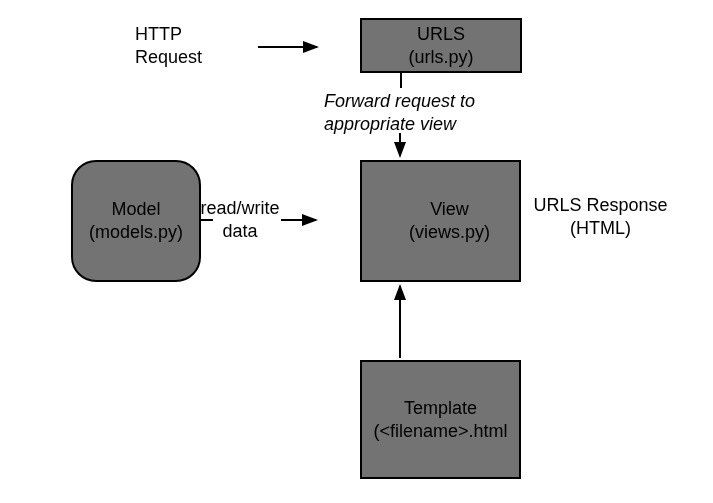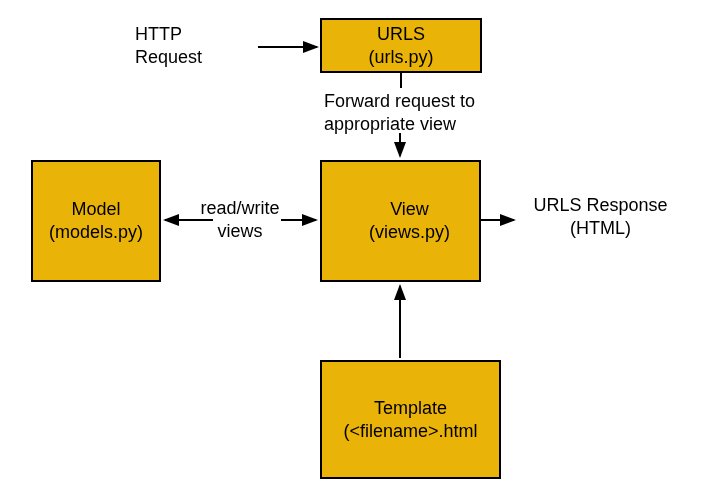--- a/index.html
+++ b/index.html
@@ -15,35 +15,36 @@
     font-family: "Liberation Sans", sans-serif;
     font-size: 18px;
     line-height: 23px;
     color: #000000;
     overflow: hidden;
   }
   .node {
     position: absolute;
     box-sizing: border-box;
     border: 2px solid #000000;
-    background: #eab308;
+    background: #737373;
     display: flex;
     align-items: center;
     justify-content: center;
     text-align: center;
+    margin-left: 40px;
   }
   .ml { white-space: pre-line; }
   #node-urls     { left: 320px; top: 18px;  width: 162px; height: 55px; }
-  #node-model    { left: 31px;  top: 160px; width: 130px; height: 122px; }
+  #node-model    { left: 31px;  top: 160px; width: 130px; height: 122px; border-radius: 25px; }
   #node-view     { left: 320px; top: 160px; width: 161px; height: 122px; padding-left: 18px; }
-  #node-template { left: 320px; top: 360px; width: 181px; height: 119px; align-items: center; }
+  #node-template { left: 320px; top: 360px; width: 161px; height: 119px; align-items: center; }
 
   .free-label { position: absolute; }
   #label-http-request  { left: 135px; top: 23px;  width: 120px; text-align: left; }
-  #label-forward       { left: 324px; top: 90px;  width: 170px; text-align: left; }
+  #label-forward       { left: 324px; top: 90px;  width: 170px; text-align: left; font-style: italic; }
   #label-read-write    { left: 187px; top: 197px; width: 106px; text-align: center; }
   #label-http-response { left: 523px; top: 194px; width: 155px; text-align: center; }
 
   #connector-layer {
     position: absolute;
     left: 0; top: 0;
     width: 713px;
     height: 503px;
     pointer-events: none;
   }
@@ -95,18 +96,18 @@
 (&lt;filename&gt;.html</span>
   </div>
 
   <div class="free-label ml" id="label-http-request">HTTP
 Request</div>
 
   <div class="free-label ml" id="label-forward">Forward request to
 appropriate view</div>
 
   <div class="free-label ml" id="label-read-write">read/write
-views</div>
+data</div>
 
   <div class="free-label ml" id="label-http-response">URLS Response
 (HTML)</div>
 
 </div>
 
 </body></html>

